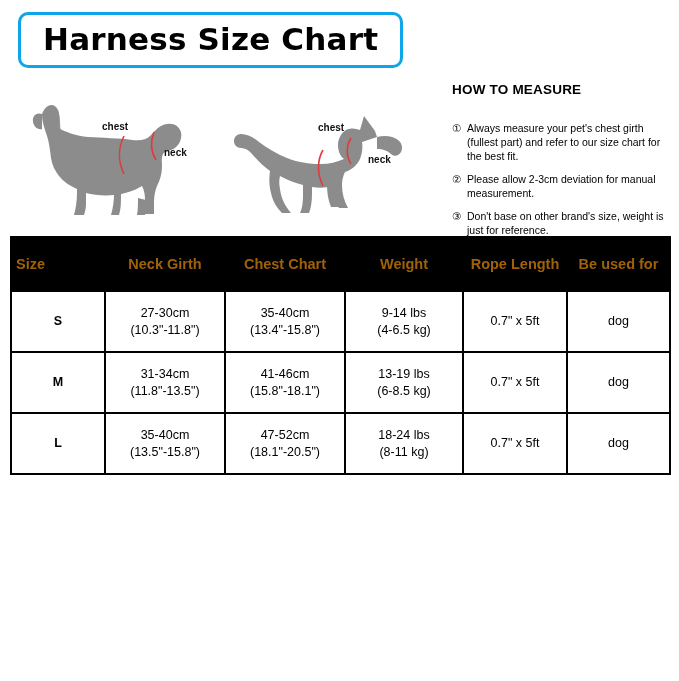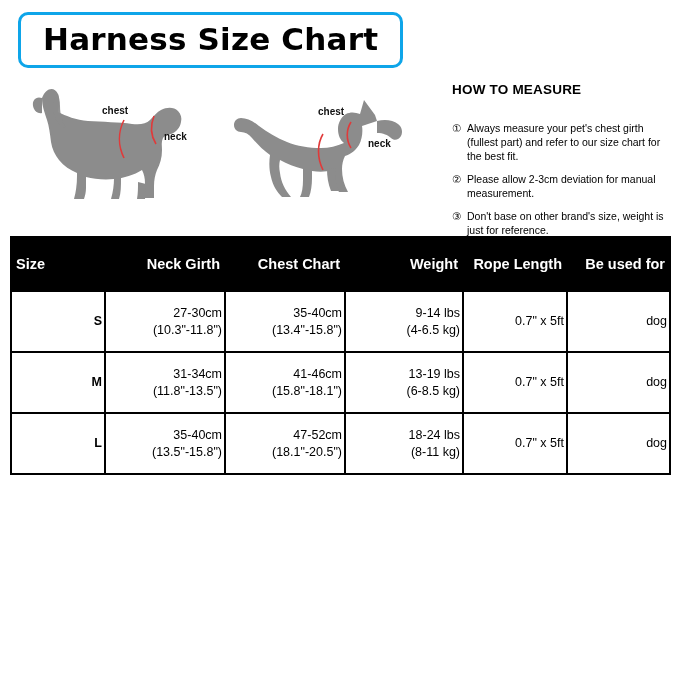--- a/index.html
+++ b/index.html
@@ -45,21 +45,21 @@
     margin-top: 12px;
     height: 150px;
   }
   .figures {
     width: 440px;
     position: relative;
     height: 150px;
   }
   .fig {
     position: absolute;
-    top: 0;
+    top: 16px;
   }
   .fig-dog { left: 14px; }
   .fig-cat { left: 215px; }
 
   .lbl {
     position: absolute;
     font-size: 10px;
     font-weight: bold;
     font-family: "Liberation Sans", sans-serif;
     color: #111;
@@ -93,26 +93,26 @@
   
   table.size-table {
     border-collapse: collapse;
     width: 659px;
     margin-top: 6px;
     table-layout: fixed;
   }
   table.size-table th,
   table.size-table td {
     border: 2px solid #000;
-    text-align: right;
+    text-align: center;
     vertical-align: middle;
   }
   table.size-table thead th {
     background: #000;
-    color: #ffffff;
+    color: #a16207;
     font-size: 14.5px;
     font-weight: bold;
     height: 48px;
     padding: 2px 4px;
     line-height: 1.15;
   }
   thead th.th-size { text-align: left; padding-left: 14px; }
   table.size-table tbody td {
     height: 55px;
     font-size: 12.5px;

